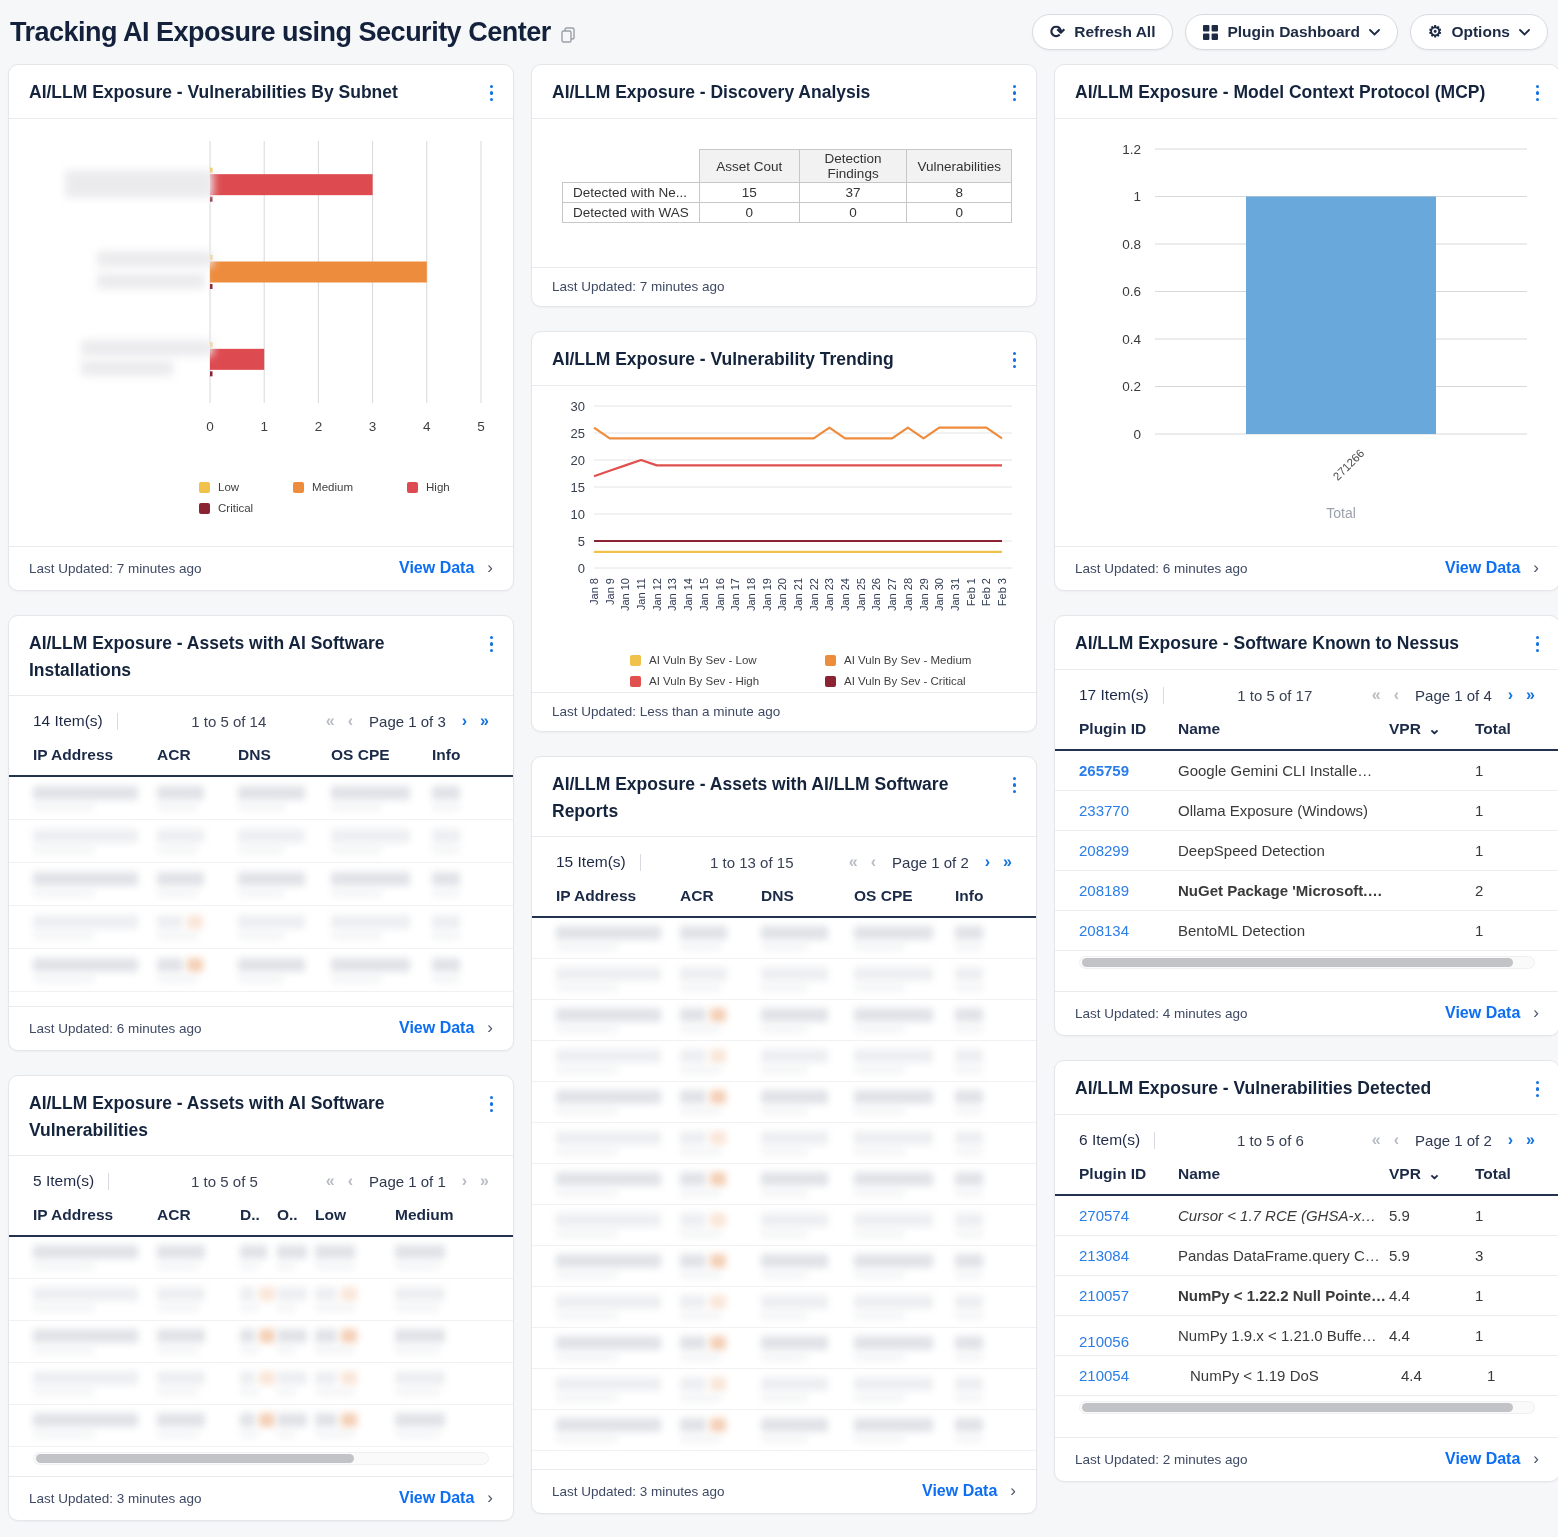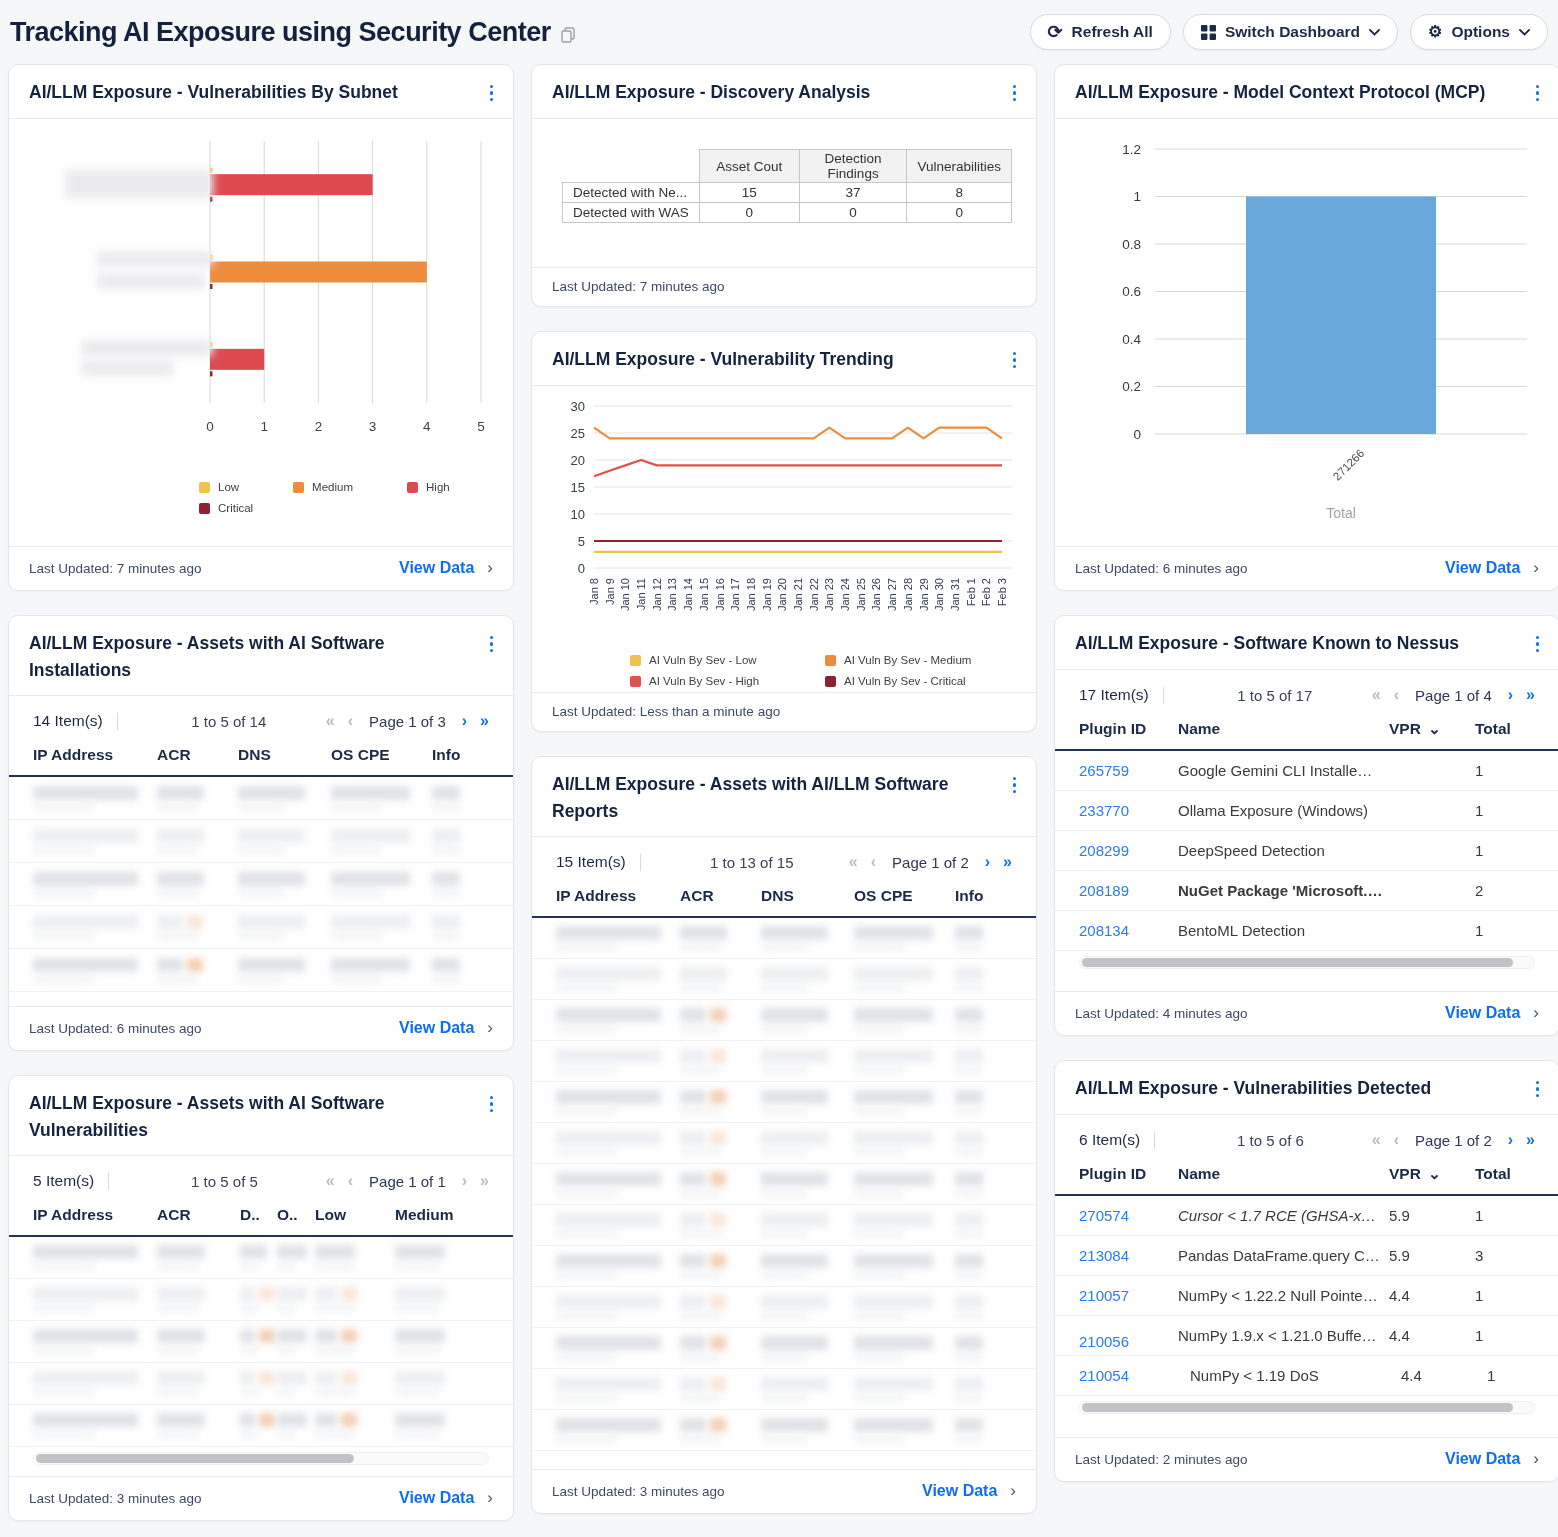--- a/index.html
+++ b/index.html
@@ -106,21 +106,21 @@
       <span class="refresh-glyph">⟳</span>
       <span>Refresh All</span>
     </div>
     <div class="pill">
       <svg width="15" height="15" viewBox="0 0 15 15">
           <rect x="0" y="0" width="6.4" height="6.4" rx="1" fill="#1d2a44"></rect>
           <rect x="8.6" y="0" width="6.4" height="6.4" rx="1" fill="#1d2a44"></rect>
           <rect x="0" y="8.6" width="6.4" height="6.4" rx="1" fill="#1d2a44"></rect>
           <rect x="8.6" y="8.6" width="6.4" height="6.4" rx="1" fill="#1d2a44"></rect>
         </svg>
-      <span>Switch Dashboard</span>
+      <span>Plugin Dashboard</span>
       <svg width="11" height="7" viewBox="0 0 11 7">
           <polyline points="1,1 5.5,5.5 10,1" fill="none" stroke="#1d2a44" stroke-width="1.8" stroke-linecap="round"></polyline>
         </svg>
     </div>
     <div class="pill">
       <span class="gear-glyph">⚙</span>
       <span>Options</span>
       <svg width="11" height="7" viewBox="0 0 11 7">
           <polyline points="1,1 5.5,5.5 10,1" fill="none" stroke="#1d2a44" stroke-width="1.8" stroke-linecap="round"></polyline>
         </svg>
@@ -1523,21 +1523,21 @@
         </span>
       </div>
       <div class="thead">
           <span style="width: 99px;">Plugin ID</span>
           <span style="width: 211px;">Name</span>
           <span style="width: 86px;">VPR<span class="sort-chev">⌄</span></span>
           <span style="width: 60px;">Total</span>
         </div>
       <div>
           <div class="trow">
-            <span class="cell-link" style="width: 99px;">265759</span>
+            <span class="cell-link" style="width: 99px; font-weight: bold;">265759</span>
             <span class="cell-text" style="width: 211px;">Google Gemini CLI Installe…</span>
             <span class="cell-text" style="width: 86px;"></span>
             <span class="cell-text" style="width: 60px;">1</span>
           </div>
           <div class="trow">
             <span class="cell-link" style="width: 99px;">233770</span>
             <span class="cell-text" style="width: 211px;">Ollama Exposure (Windows)</span>
             <span class="cell-text" style="width: 86px;"></span>
             <span class="cell-text" style="width: 60px;">1</span>
           </div>
@@ -1607,21 +1607,21 @@
             <span class="cell-text" style="width: 60px;">1</span>
           </div>
           <div class="trow">
             <span class="cell-link" style="width: 99px;">213084</span>
             <span class="cell-text" style="width: 211px;">Pandas DataFrame.query C…</span>
             <span class="cell-text" style="width: 86px;">5.9</span>
             <span class="cell-text" style="width: 60px;">3</span>
           </div>
           <div class="trow">
             <span class="cell-link" style="width: 99px;">210057</span>
-            <span class="cell-text" style="width: 211px;">NumPy &lt; 1.22.2 Null Pointe…</span>
+            <span class="cell-text" style="width: 211px; font-weight: bold;">NumPy &lt; 1.22.2 Null Pointe…</span>
             <span class="cell-text" style="width: 86px;">4.4</span>
             <span class="cell-text" style="width: 60px;">1</span>
           </div>
           <div class="trow">
             <span class="cell-link" style="width: 99px; margin-top: 12px;">210056</span>
             <span class="cell-text" style="width: 211px;">NumPy 1.9.x &lt; 1.21.0 Buffe…</span>
             <span class="cell-text" style="width: 86px;">4.4</span>
             <span class="cell-text" style="width: 60px;">1</span>
           </div>
           <div class="trow">

